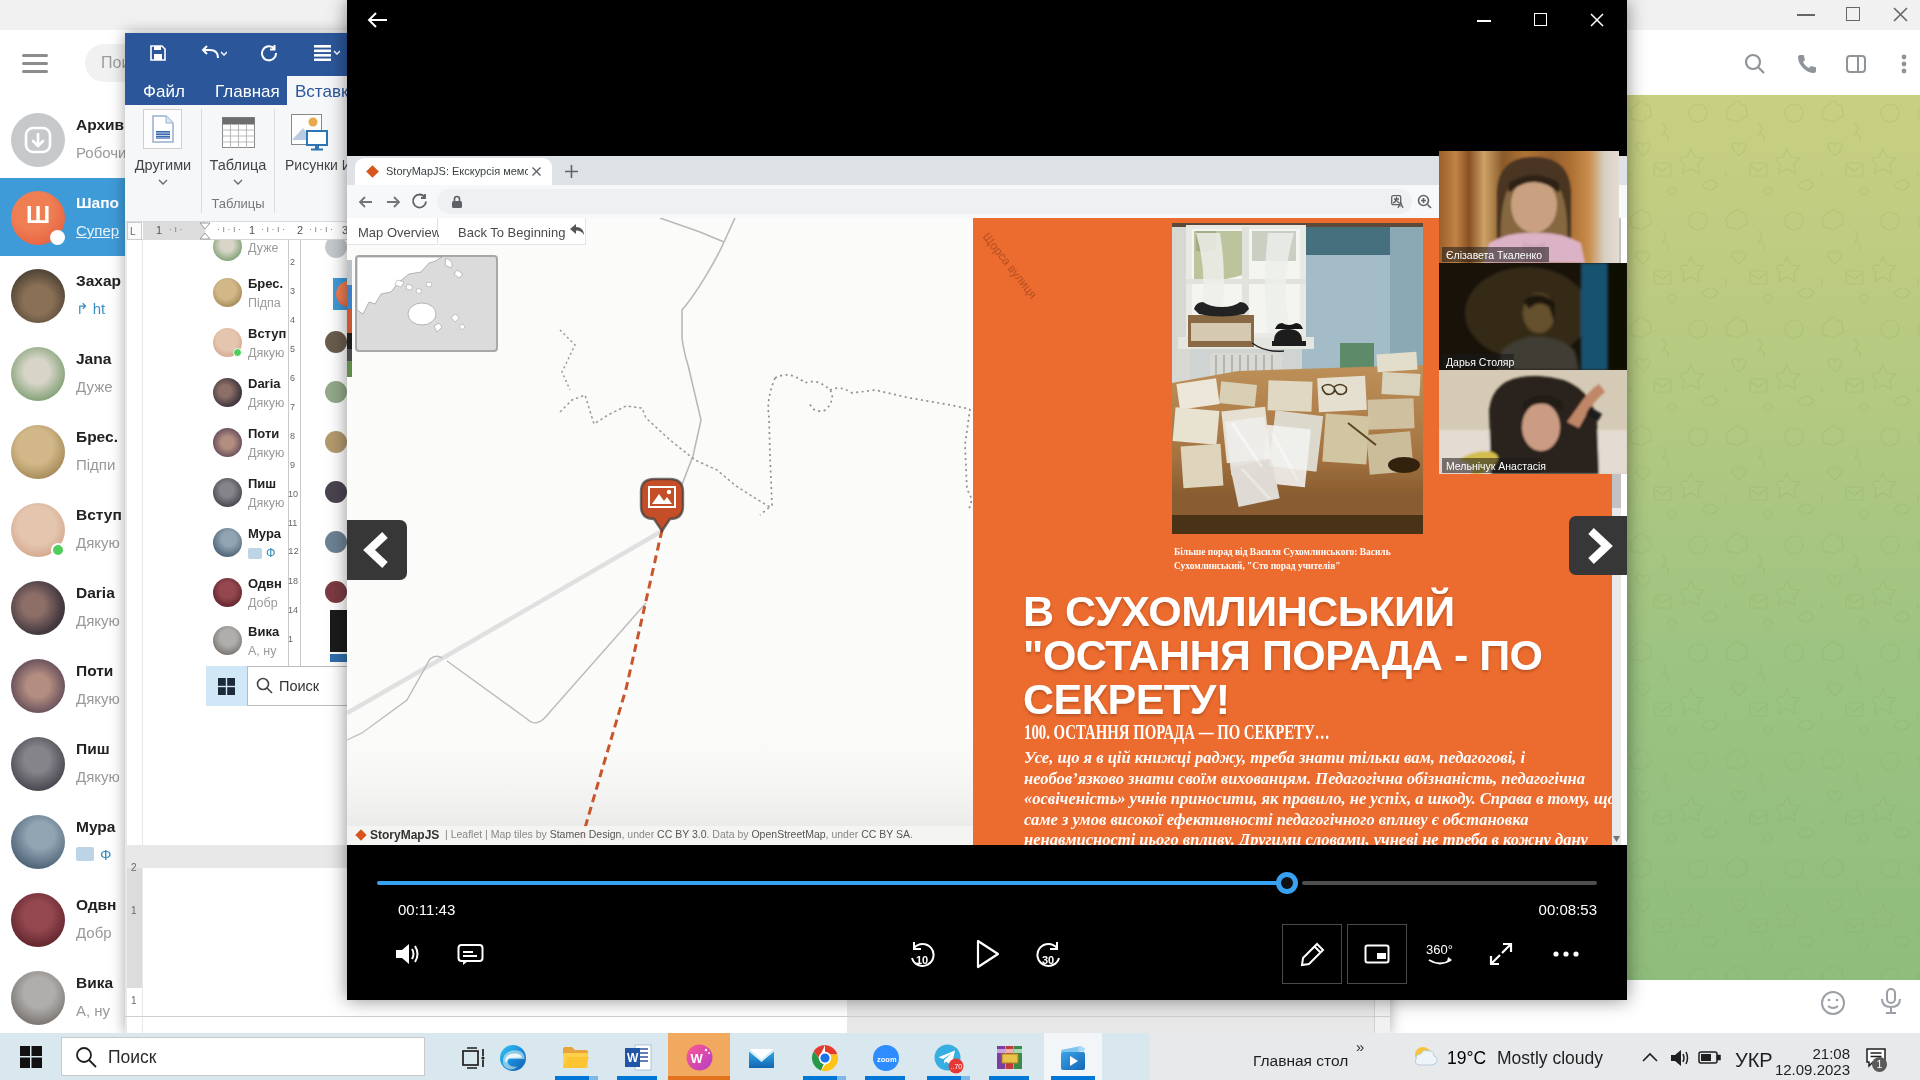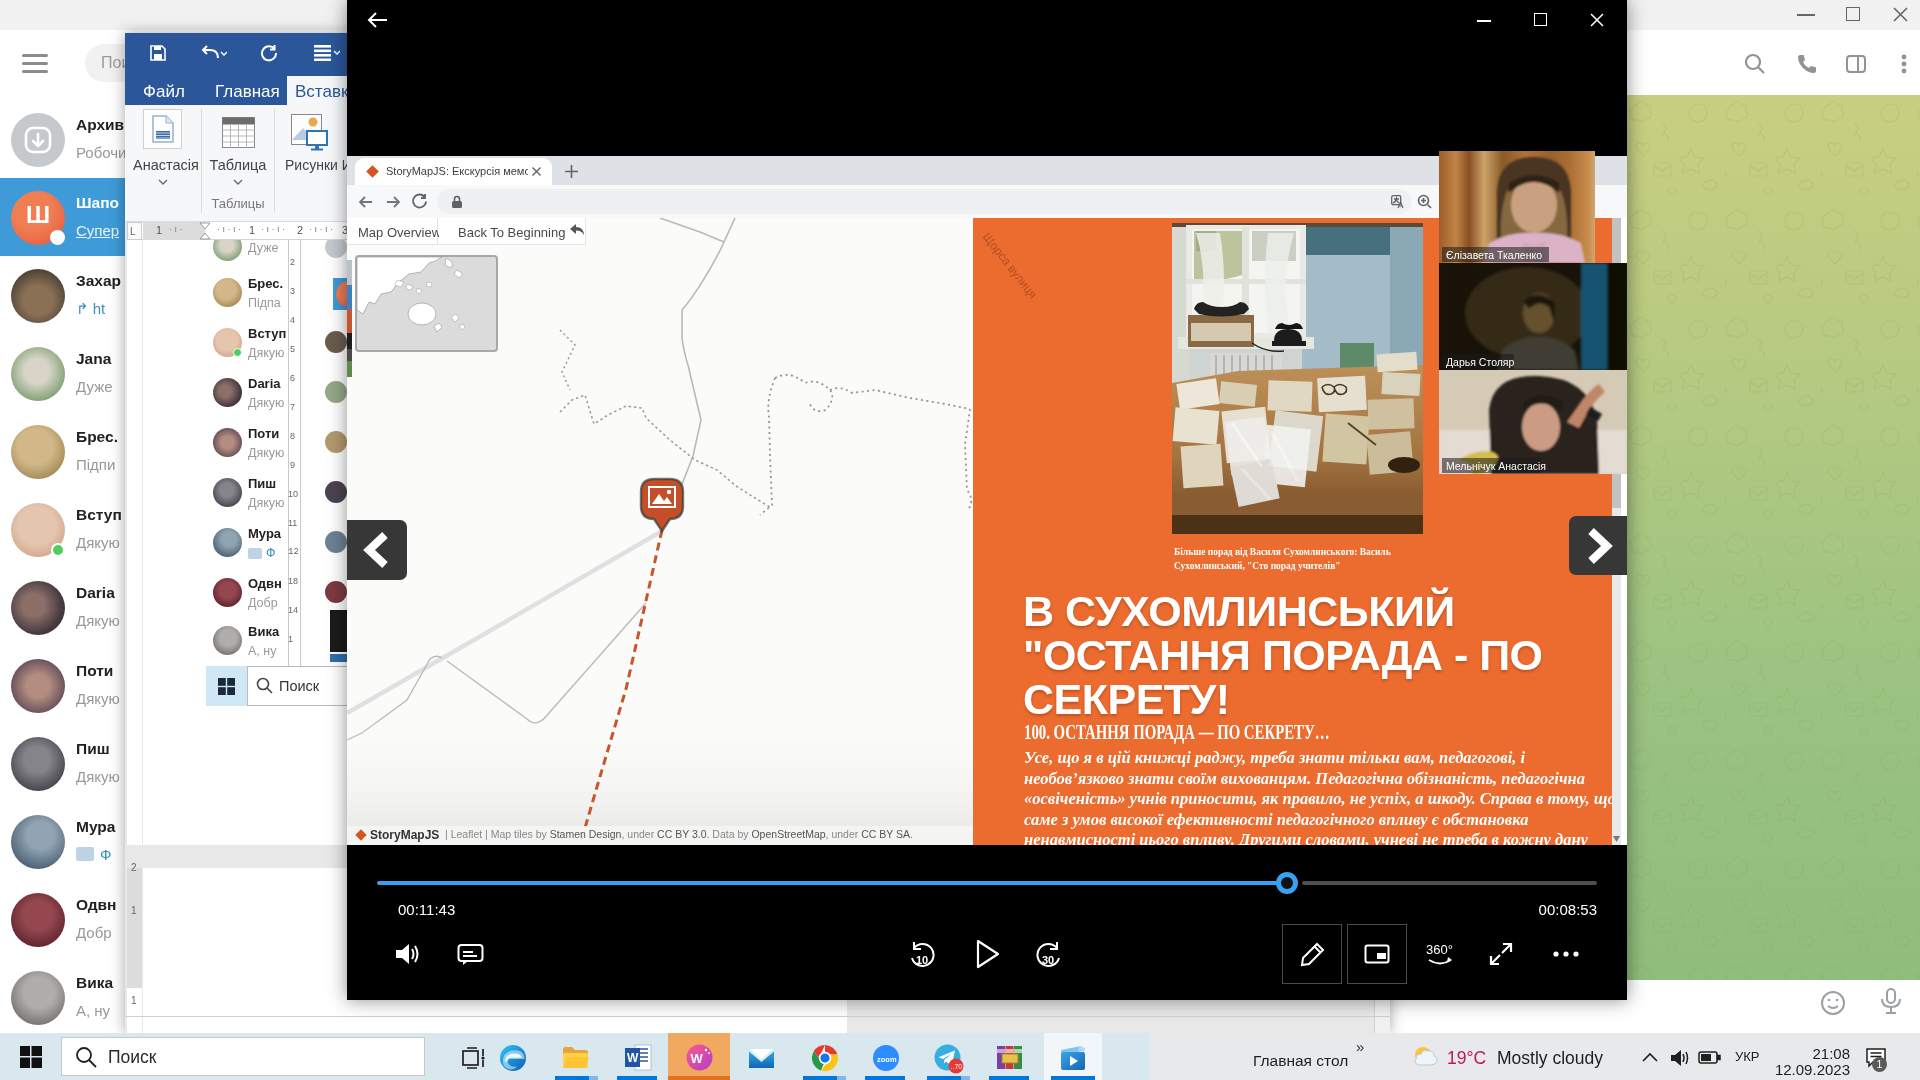--- a/index.html
+++ b/index.html
@@ -185,21 +185,21 @@
   <div class="abs" style="left:0;top:72px;width:1265px;height:117px;background:#f6f7f9;border-bottom:1px solid #d9dbde;"></div>
   <div class="abs" style="left:18px;top:76px;width:39px;height:40px;background:#fdfdfd;border:1px solid #d0d0d0;"></div>
   <svg class="abs" style="left:27px;top:82px" width="22" height="28">
         <path d="M1 1 H14 L21 8 V27 H1 Z" fill="#fff" stroke="#9aafd0" stroke-width="1.5"></path>
         <path d="M14 1 L14 8 L21 8" fill="#dce6f4" stroke="#9aafd0"></path>
         <rect x="4" y="16" width="14" height="8" fill="#3c6ab0"></rect>
         <rect x="4" y="17.5" width="14" height="1" fill="#fff" opacity=".7"></rect>
         <rect x="4" y="20" width="14" height="1" fill="#fff" opacity=".7"></rect>
         <rect x="4" y="22.5" width="14" height="1" fill="#fff" opacity=".7"></rect>
       </svg>
-  <div class="abs" style="left:8px;top:124px;width:60px;text-align:center;font-size:14.5px;color:#444;">Анастасія</div>
+  <div class="abs" style="left:8px;top:124px;width:60px;text-align:center;font-size:14.5px;color:#444;">Другими</div>
   <svg class="abs" style="left:33px;top:146px" width="10" height="6">
         <path d="M1 1 L5 5 L9 1" fill="none" stroke="#666" stroke-width="1.3"></path>
       </svg>
   <div class="abs" style="left:76px;top:76px;width:1px;height:104px;background:#dcdcdc;"></div>
   <svg class="abs" style="left:97px;top:84px" width="33" height="31">
         <rect x="0.5" y="0.5" width="32" height="30" fill="#fff" stroke="#8a8a8a"></rect>
         <rect x="0.5" y="0.5" width="32" height="7" fill="#6d6d6d"></rect>
         <path d="M0.5 13 H32.5 M0.5 19 H32.5 M0.5 25 H32.5 M8.5 8 V31 M16.5 8 V31 M24.5 8 V31" stroke="#b8b8b8" fill="none"></path>
       </svg>
   <div class="abs" style="left:83px;top:124px;width:60px;text-align:center;font-size:14.5px;color:#444;">Таблица</div>
@@ -559,21 +559,21 @@
           <path d="M1 3 L8 3 L4.5 9 Z" fill="#777"></path>
         </svg>
     <div class="abs" style="left:1274px;top:62px;width:6px;height:627px;background:#fff;"></div>
 
     <div class="abs" style="left:1222px;top:360px;width:58px;height:59px;background:#373737;border-radius:7px 0 0 7px;"></div>
     <svg class="abs" style="left:1238px;top:372px" width="30" height="36">
           <path d="M6 3 L22 18 L6 33" fill="none" stroke="#fff" stroke-width="8"></path>
         </svg>
   </div>
 
-  <div class="abs" style="left:1092px;top:151px;width:156px;height:112px;overflow:hidden;" id="cam1">
+  <div class="abs" style="left:1092px;top:151px;width:180px;height:112px;overflow:hidden;" id="cam1">
     <svg width="188" height="112">
       <defs>
             <filter id="cb1">
               <feGaussianBlur stdDeviation="1.2"></feGaussianBlur>
             </filter>
       <linearGradient id="curt" x1="0" y1="0" x2="1" y2="0">
         <stop offset="0" stop-color="#9d5e2a"></stop>
               <stop offset=".09" stop-color="#c08347"></stop>
               <stop offset=".16" stop-color="#8a4f22"></stop>
         <stop offset=".24" stop-color="#cda369"></stop>
@@ -834,35 +834,35 @@
     <path d="M11 12 L19 17 L11 22 Z" fill="#fff"></path>
     <path d="M20 2 L26 4 L25 8 L19 6 Z" fill="#a8d8f8"></path>
   </svg>
 
   <div class="abs" style="left:1253px;top:19px;font-size:15.5px;color:#1f1f1f;">Главная стол</div>
   <div class="abs" style="left:1356px;top:5px;font-size:15px;color:#333;">»</div>
   <svg class="abs" style="left:1408px;top:11px" width="34" height="28">
     <circle cx="15" cy="11" r="8" fill="#f8c53a"></circle>
     <path d="M8 15 Q8 10 13 10 Q15 5 20 7 Q26 6 26 12 Q30 13 29 17 Q28 21 23 21 L11 21 Q6 20 8 15 Z" fill="#eef4f8" stroke="#b8cbdc" stroke-width="1"></path>
   </svg>
-  <div class="abs" style="left:1447px;top:15px;font-size:17.5px;color:#be185d;">19°C</div>
+  <div class="abs" style="left:1447px;top:15px;font-size:17.5px;color:#000000;">19°C</div>
   <div class="abs" style="left:1497px;top:15px;font-size:17.5px;color:#1f1f1f;">Mostly cloudy</div>
   <svg class="abs" style="left:1642px;top:19px" width="16" height="10">
         <path d="M1 9 L8 2 L15 9" fill="none" stroke="#1f1f1f" stroke-width="1.6"></path>
       </svg>
   <svg class="abs" style="left:1670px;top:15px" width="22" height="20" fill="#1f1f1f">
         <path d="M1 7 H5 L11 2 V18 L5 13 H1 Z"></path>
         <path d="M13 6 Q15 10 13 14 M16 4 Q19 10 16 16" fill="none" stroke="#1f1f1f" stroke-width="1.5"></path>
       </svg>
   <svg class="abs" style="left:1698px;top:16px" width="24" height="17" fill="none" stroke="#1f1f1f" stroke-width="1.5">
         <rect x="1" y="3" width="18" height="11" rx="2"></rect>
         <rect x="19.5" y="6.5" width="2.5" height="4" fill="#1f1f1f"></rect>
         <rect x="3" y="5" width="10" height="7" fill="#1f1f1f" stroke="none"></rect>
       </svg>
-  <div class="abs" style="left:1735px;top:16px;font-size:13px;color:#1f1f1f;">УКР</div>
+  <div class="abs" style="left:1735px;top:16px;font-size:20px;color:#1f1f1f;">УКР</div>
   <div class="abs" style="left:1770px;top:12px;width:80px;text-align:right;font-size:15px;color:#1f1f1f;">21:08</div>
   <div class="abs" style="left:1764px;top:28px;width:86px;text-align:right;font-size:15px;color:#1f1f1f;">12.09.2023</div>
   <svg class="abs" style="left:1864px;top:13px" width="26" height="26" fill="none" stroke="#1f1f1f" stroke-width="1.5">
         <path d="M3 3 H21 V16 H9 L5 20 V16 H3 Z" fill="#fff"></path>
         <path d="M6.5 7 h11 M6.5 10.5 h11" stroke-width="1.3"></path>
       </svg>
   <div class="abs" style="left:1872px;top:24px;width:15px;height:15px;border-radius:50%;background:#5a5a5a;color:#fff;font-size:10.5px;text-align:center;line-height:15px;">1</div>
 </div>
 
 </div>

